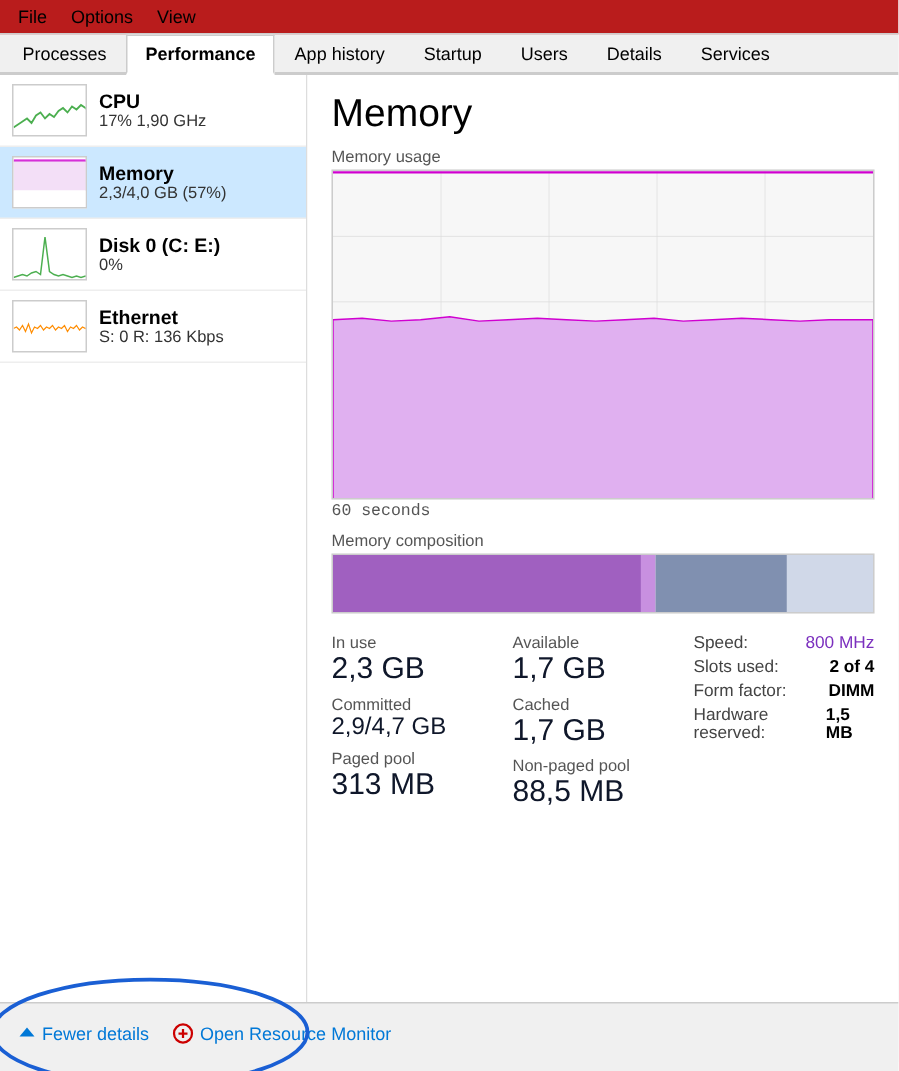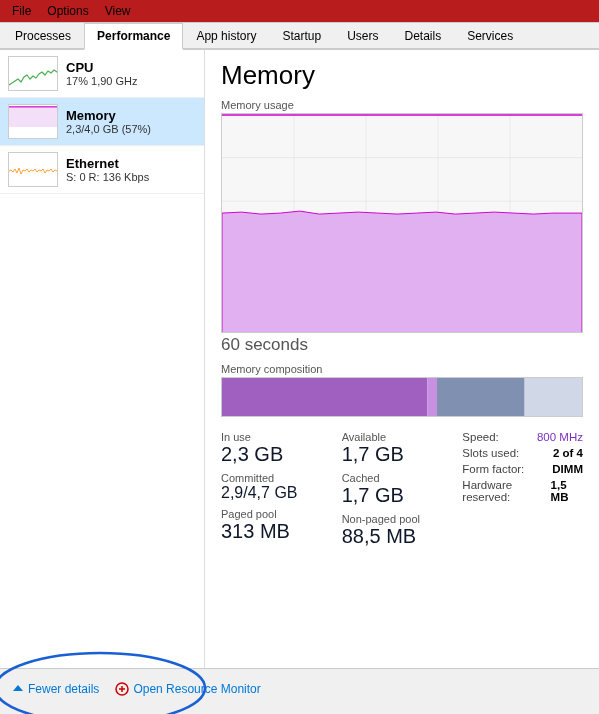--- a/index.html
+++ b/index.html
@@ -127,23 +127,24 @@
     }
     .usage-chart {
       height: 220px;
       margin-bottom: 0;
     }
     .usage-chart svg {
       width: 100%;
       height: 100%;
     }
     .chart-time-label {
-      font-size: 17px;
+      font-size: 11px;
       color: #555;
       margin: 2px 0 4px 0;
+      font-family: Liberation Mono, monospace;
     }
 
     .composition-chart {
       height: 40px;
     }
     .composition-chart svg { width: 100%; height: 100%; }
 
     
     .stats-grid {
       display: grid;
@@ -252,20 +253,31 @@
           <rect x="0" y="2" width="50" height="20" fill="#e8c0f0" opacity="0.5"></rect>
           <rect x="0" y="22" width="50" height="11" fill="#fff"></rect>
         </svg>
       </div>
       <div class="sidebar-info">
         <div class="name">Memory</div>
         <div class="value">2,3/4,0 GB (57%)</div>
       </div>
     </div>
 
+    <div class="sidebar-item">
+      <div class="sidebar-thumb disk-thumb">
+        <svg viewBox="0 0 50 35" preserveAspectRatio="none" width="50" height="35">
+          <polyline class="disk-line" points="0,32 3,31 6,30 9,31 12,29 15,28 18,30 21,5 24,28 27,30 30,31 33,30 36,31 39,32 42,31 45,32 48,31 50,32"></polyline>
+        </svg>
+      </div>
+      <div class="sidebar-info">
+        <div class="name">Disk 0 (C: E:)</div>
+        <div class="value">0%</div>
+      </div>
+    </div>
 
     <div class="sidebar-item">
       <div class="sidebar-thumb eth-thumb">
         <svg viewBox="0 0 50 35" preserveAspectRatio="none" width="50" height="35">
           <polyline class="eth-line" points="0,18 2,17 4,19 6,16 8,20 10,15 12,21 14,17 16,18 18,16 20,19 22,17 24,18 26,16 28,19 30,17 32,18 34,16 36,20 38,17 40,18 42,16 44,19 46,17 48,18 50,17"></polyline>
         </svg>
       </div>
       <div class="sidebar-info">
         <div class="name">Ethernet</div>
         <div class="value">S: 0  R: 136 Kbps</div>

